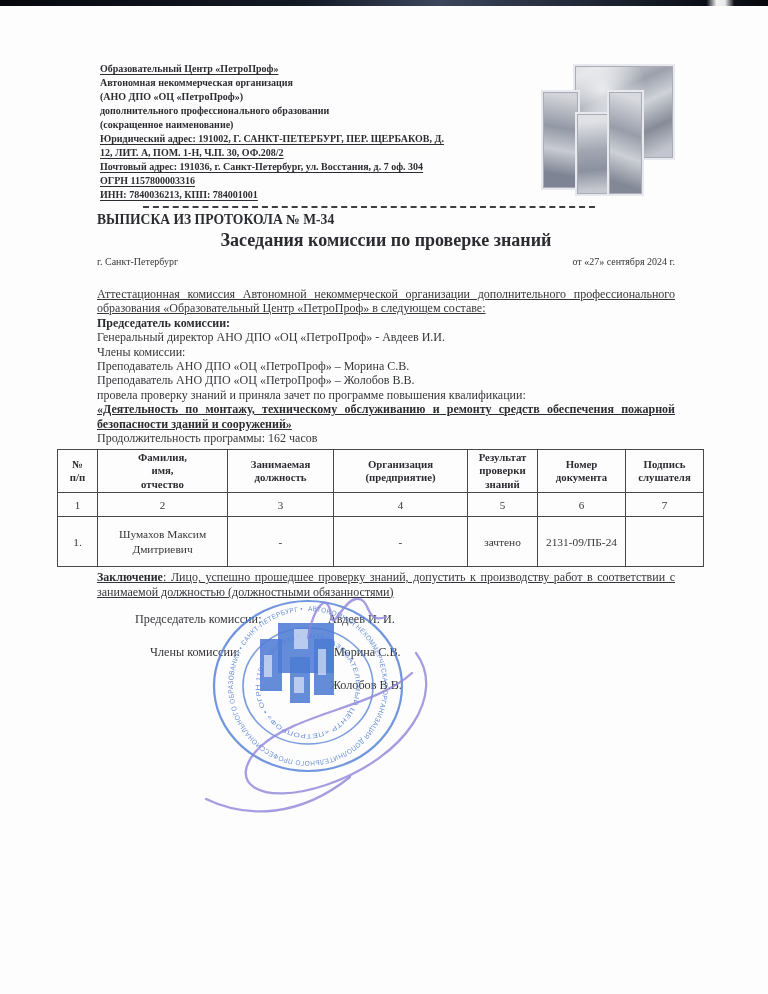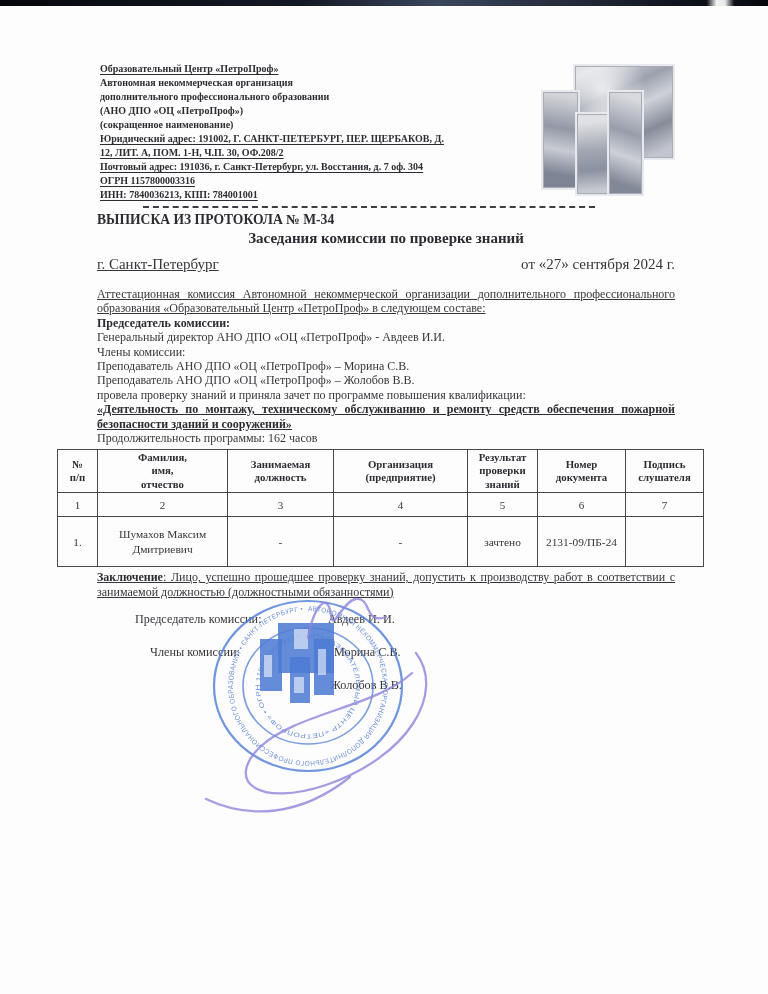--- a/index.html
+++ b/index.html
@@ -26,22 +26,22 @@
   .t2{left:0;top:28px;width:33px;height:94px;
       background:linear-gradient(190deg,#d4d5da 5%,#9298a5 38%,#c8cbd2 60%,#7e8493 85%);}
   .t3{left:34px;top:50px;width:29px;height:78px;
       background:linear-gradient(175deg,#e0e1e5 10%,#a2a7b2 45%,#8b919f 70%,#c6c9d0 95%);}
   .t4{left:66px;top:28px;width:31px;height:100px;
       background:linear-gradient(200deg,#d8d9de 8%,#989daa 40%,#cdd0d6 62%,#828896 88%);}
   
   .dashes{left:143px;top:206px;width:452px;height:0;border-top:2px dashed #3d3d42;}
   
   .title{left:97px;top:212px;width:578px;text-align:left;font-weight:700;font-size:13.6px;color:#2b2c31;}
-  .subtitle{left:97px;top:230px;width:578px;text-align:center;font-weight:700;font-size:15px;color:#2b2c31;}
-  .place-date{left:97px;top:256px;width:578px;font-size:15px;text-decoration:underline;}
+  .subtitle{left:97px;top:230px;width:578px;text-align:center;font-weight:700;font-size:18px;color:#2b2c31;}
+  .place-date{left:97px;top:256px;width:578px;font-size:10px;}
   .place-date .right{float:right;}
   
   .bodytext{left:97px;top:287px;width:578px;font-size:12px;line-height:14.4px;}
   .just{text-align:justify;text-justify:inter-word;text-decoration:underline;}
   .b{font-weight:700;color:#2b2c31;}
   
   .tbl{left:57px;top:449px;width:646px;border-collapse:collapse;table-layout:fixed;position:absolute;}
   .tbl td,.tbl th{border:1.6px solid #47474c;text-align:center;vertical-align:middle;padding:1px 2px;overflow:hidden;}
   .tbl th{font-weight:700;font-size:10.8px;line-height:1.25;white-space:pre-line;color:#2c2d32;}
   .th-row th{height:40px;}
@@ -68,22 +68,22 @@
 </head>
 <body>
 
 <div>
 
   <div class="abs top-bar"></div>
 
   <div class="abs org-header">
     <div class="ln u">Образовательный Центр «ПетроПроф»</div>
     <div class="ln">Автономная некоммерческая организация</div>
+    <div class="ln">(АНО ДПО «ОЦ «ПетроПроф»)</div>
     <div class="ln">дополнительного профессионального образовании</div>
-    <div class="ln">(АНО ДПО «ОЦ «ПетроПроф»)</div>
     <div class="ln">(сокращенное наименование)</div>
     <div class="ln u">Юридический адрес: 191002, Г. САНКТ-ПЕТЕРБУРГ, ПЕР. ЩЕРБАКОВ, Д.</div>
     <div class="ln u">12, ЛИТ. А, ПОМ. 1-Н, Ч.П. 30, ОФ.208/2</div>
     <div class="ln u">Почтовый адрес: 191036, г. Санкт-Петербург, ул. Восстания, д. 7 оф. 304</div>
     <div class="ln u">ОГРН 1157800003316</div>
     <div class="ln u">ИНН: 7840036213, КПП: 784001001</div>
   </div>
 
   <div class="abs logo">
     <div class="tile t1"></div>

